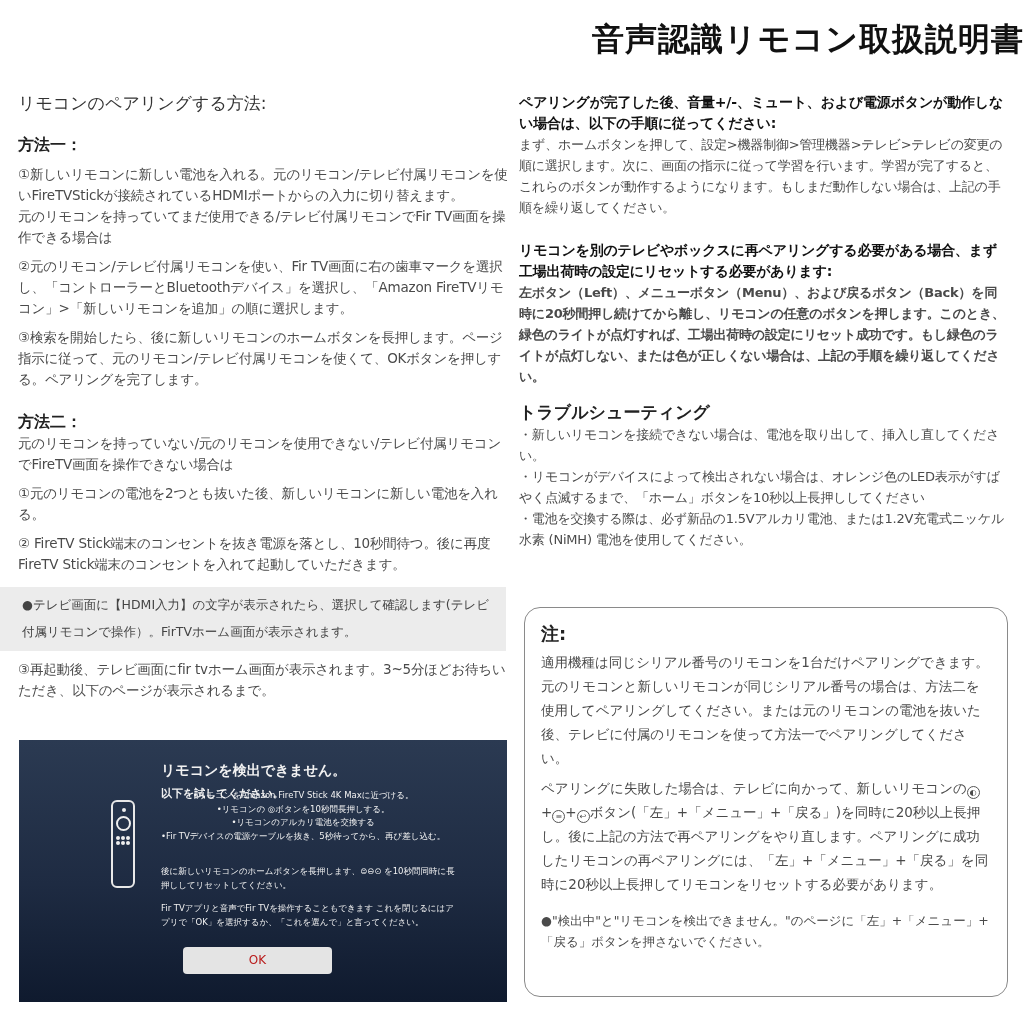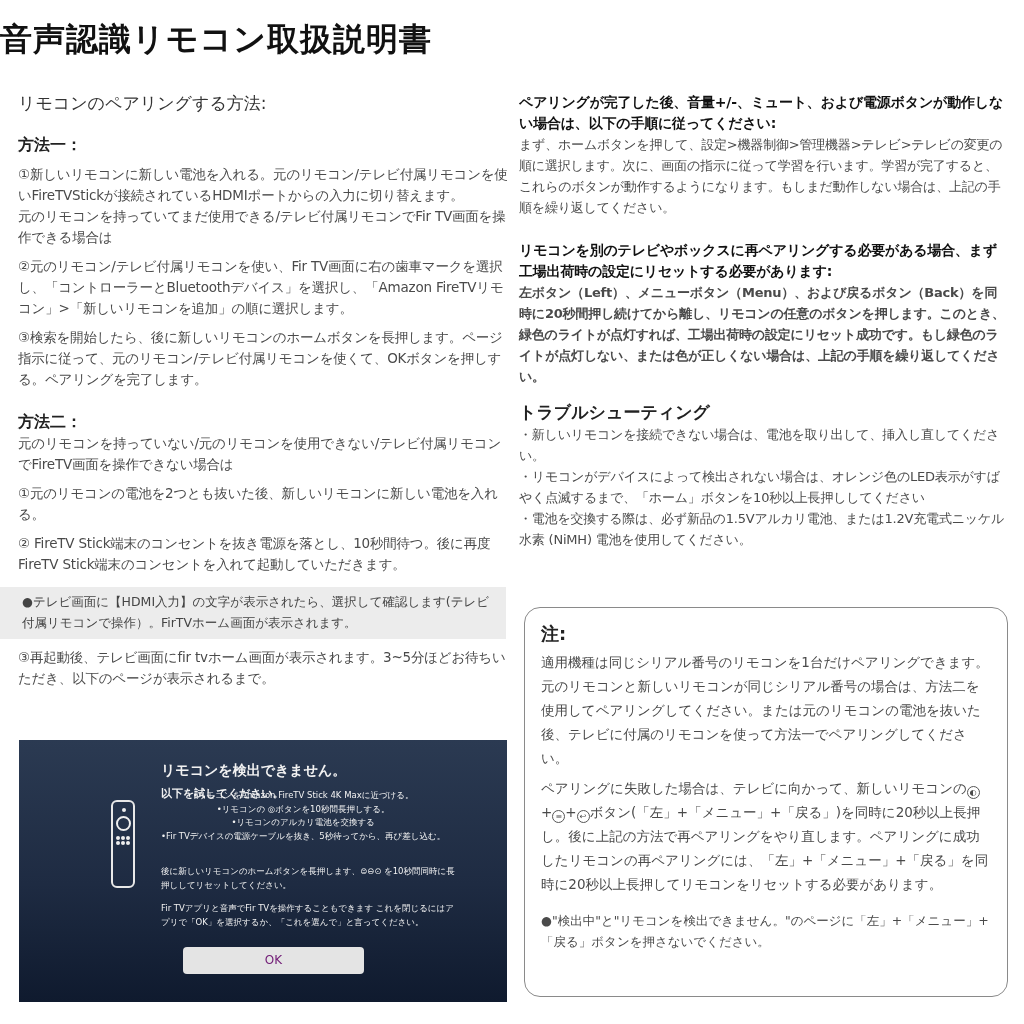--- a/index.html
+++ b/index.html
@@ -1,39 +1,39 @@
 <!DOCTYPE html>
 <html><head>
 <meta charset="utf-8">
 <style>
   * { box-sizing: border-box; margin: 0; padding: 0; }
   html, body { width: 1024px; height: 1024px; background: #ffffff; overflow: hidden; }
   body { font-family: "DejaVu Sans", "Liberation Sans", sans-serif; color: #3a3a3a; position: relative; }
-  .title { position: absolute; top: 18px; left: 0; width: 1024px; text-align: left; font-size: 32px; font-weight: bold; color: #111; letter-spacing: 1px; }
+  .title { position: absolute; top: 18px; left: 0; width: 1024px; text-align: right; font-size: 32px; font-weight: bold; color: #111; letter-spacing: 1px; }
   .col-left { position: absolute; left: 18px; top: 92px; width: 490px; }
   .col-right { position: absolute; left: 519px; top: 84px; width: 490px; }
   .p { font-size: 13.5px; line-height: 21px; color: #4a4a4a; letter-spacing: -0.2px; }
   .h-main { font-size: 17px; color: #333; }
   .h-method { font-size: 16px; font-weight: bold; color: #222; margin-top: 20px; }
   .gap6 { margin-top: 8px; }
   .gap20 { margin-top: 22px; }
-  .grey-note { background: #ececec; margin-left: -18px; padding: 4px 6px 6px 22px; width: 506px; font-size: 12.5px; line-height: 21px; color: #444; margin-top: 12px; }
+  .grey-note { background: #ececec; margin-left: -18px; padding: 4px 6px 6px 22px; width: 506px; font-size: 12.5px; line-height: 27px; color: #444; margin-top: 12px; }
   .tv { position: absolute; left: 19px; top: 740px; width: 488px; height: 262px; background: linear-gradient(#2b3a52 0%, #1e2b42 55%, #0f1a2e 100%); color: #f2f2f2; }
   .tv .remote { position: absolute; left: 92px; top: 60px; width: 24px; height: 88px; border: 2px solid #e8e8e8; border-radius: 6px; }
   .tv .remote .dot { position: absolute; left: 9px; top: 6px; width: 4px; height: 4px; background: #eee; border-radius: 50%; }
   .tv .remote .ring { position: absolute; left: 3px; top: 14px; width: 15px; height: 15px; border: 2px solid #eee; border-radius: 50%; }
   .tv .remote .grid { position: absolute; left: 3px; top: 34px; width: 16px; display: flex; flex-wrap: wrap; gap: 1px; }
   .tv .remote .grid span { width: 4px; height: 4px; background: #eee; border-radius: 50%; }
   .tv .t-head { position: absolute; left: 142px; top: 22px; font-size: 14px; font-weight: bold; }
   .tv .t-sub { position: absolute; left: 142px; top: 46px; font-size: 11px; font-weight: bold; }
   .tv .t-list { position: absolute; left: 142px; top: 49px; font-size: 8.5px; line-height: 13.5px; text-align: center; }
   .tv .t-p1 { position: absolute; left: 142px; top: 125px; font-size: 8.5px; line-height: 13.5px; width: 300px; }
   .tv .t-p2 { position: absolute; left: 142px: top: 162px; }
   .tv .t-p2 { position: absolute; left: 142px; top: 162px; font-size: 8.5px; line-height: 13.5px; width: 300px; }
-  .tv .ok { position: absolute; left: 164px; top: 207px; width: 181px; height: 27px; background: #e4e4e4; border-radius: 4px; color: #701a75; font-size: 12px; text-align: center; line-height: 27px; }
+  .tv .ok { position: absolute; left: 164px; top: 207px; width: 149px; height: 27px; background: #e4e4e4; border-radius: 4px; color: #b91c1c; font-size: 12px; text-align: center; line-height: 27px; }
   .bold-h { font-size: 14px; font-weight: bold; color: #111; line-height: 21px; letter-spacing: -0.2px; }
   .trouble-h { font-size: 17px; font-weight: bold; color: #222; margin-top: 6px; }
   .note-box { position: absolute; left: 524px; top: 607px; width: 484px; height: 390px; border: 1.5px solid #8a8a8a; border-radius: 16px; padding: 14px 16px 10px 16px; }
   .note-box .nh { font-size: 18px; font-weight: bold; color: #222; margin-bottom: 4px; }
   .note-box .np { font-size: 13.5px; line-height: 24px; color: #4a4a4a; }
   .note-box .nb { font-size: 12.5px; line-height: 21px; color: #4a4a4a; margin-top: 14px; }
   .icn { display: inline-block; width: 13px; height: 13px; border: 1px solid #555; border-radius: 50%; vertical-align: -2px; font-size: 8px; line-height: 11px; text-align: center; }
 </style>
 </head>
 <body>

